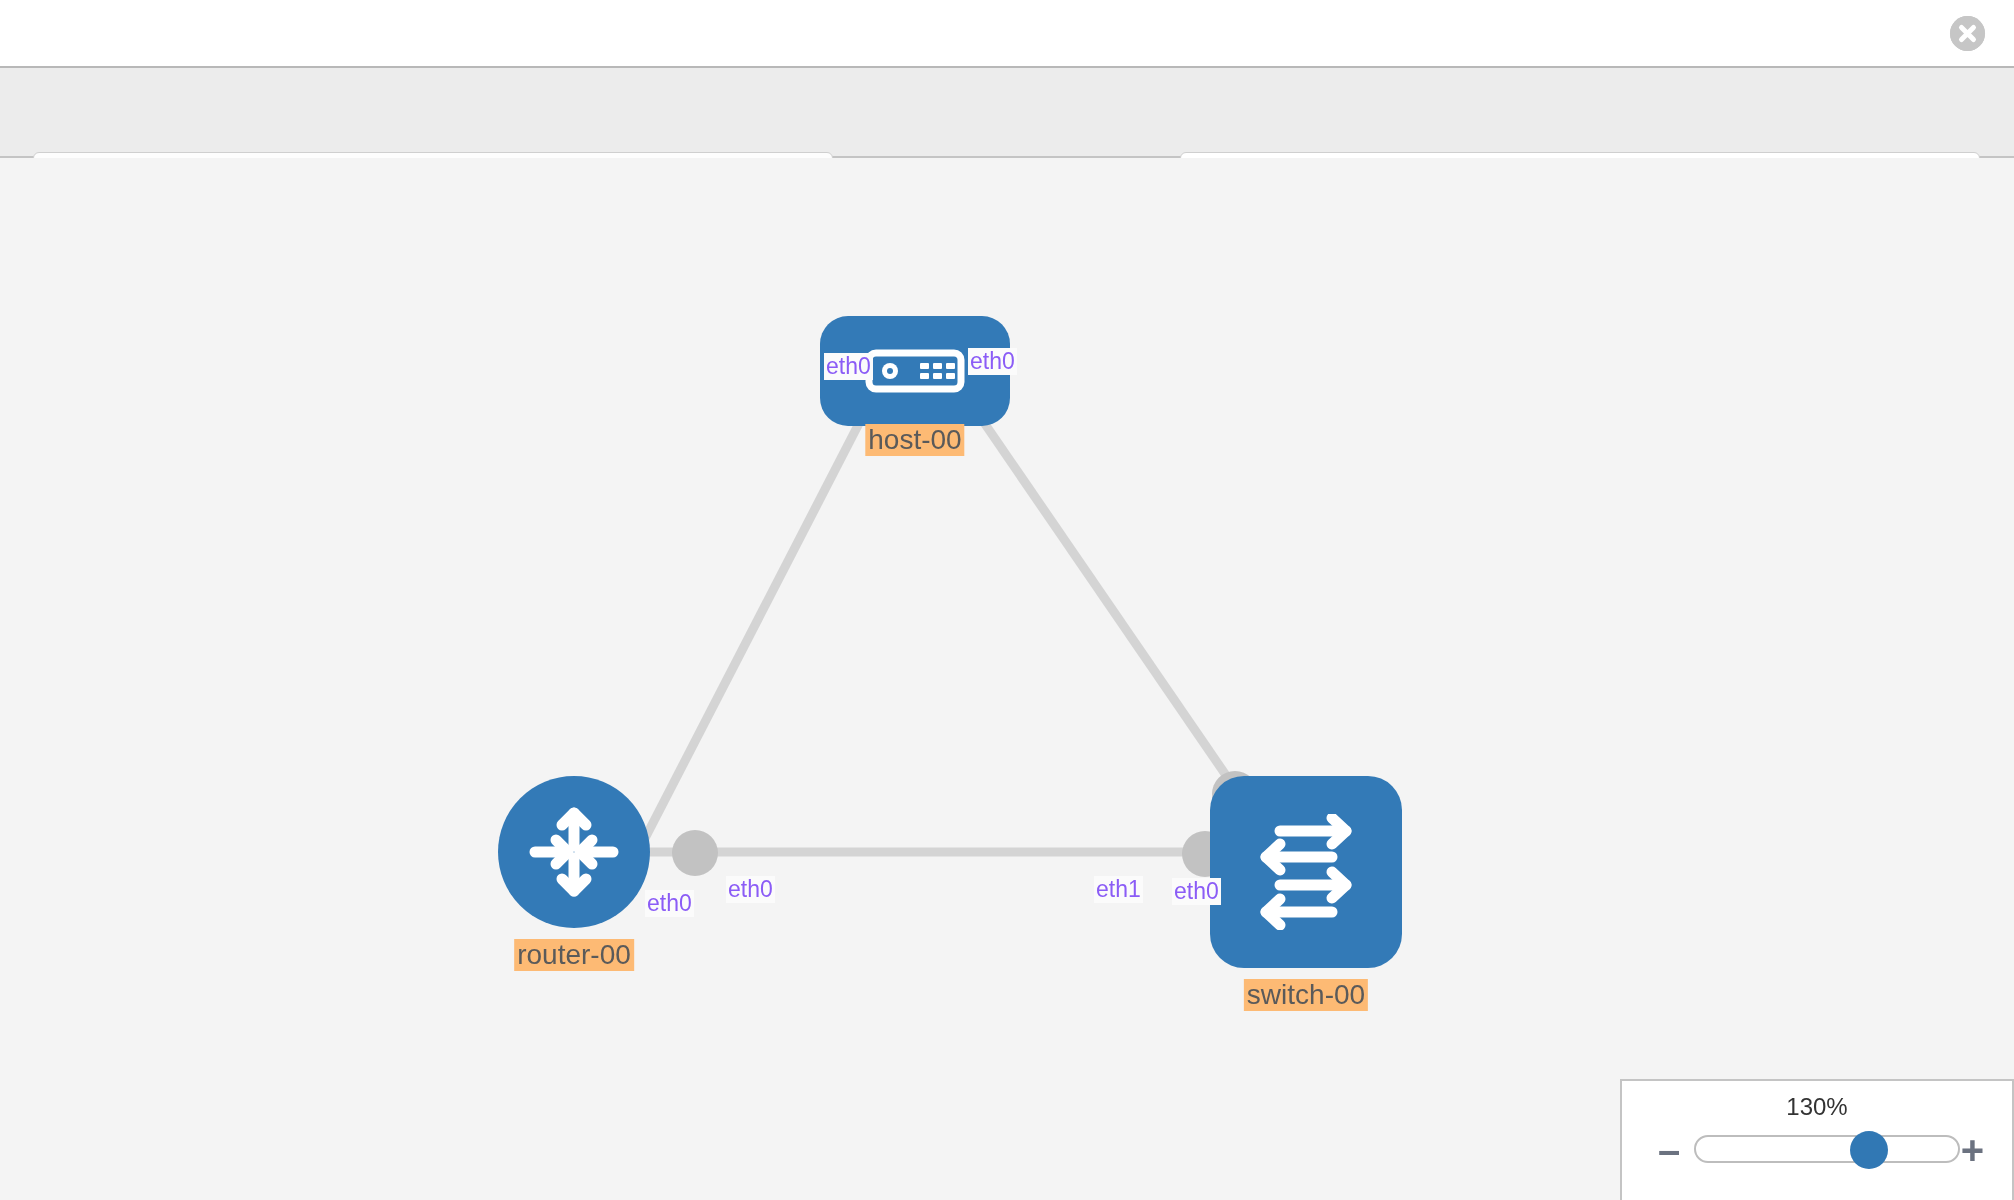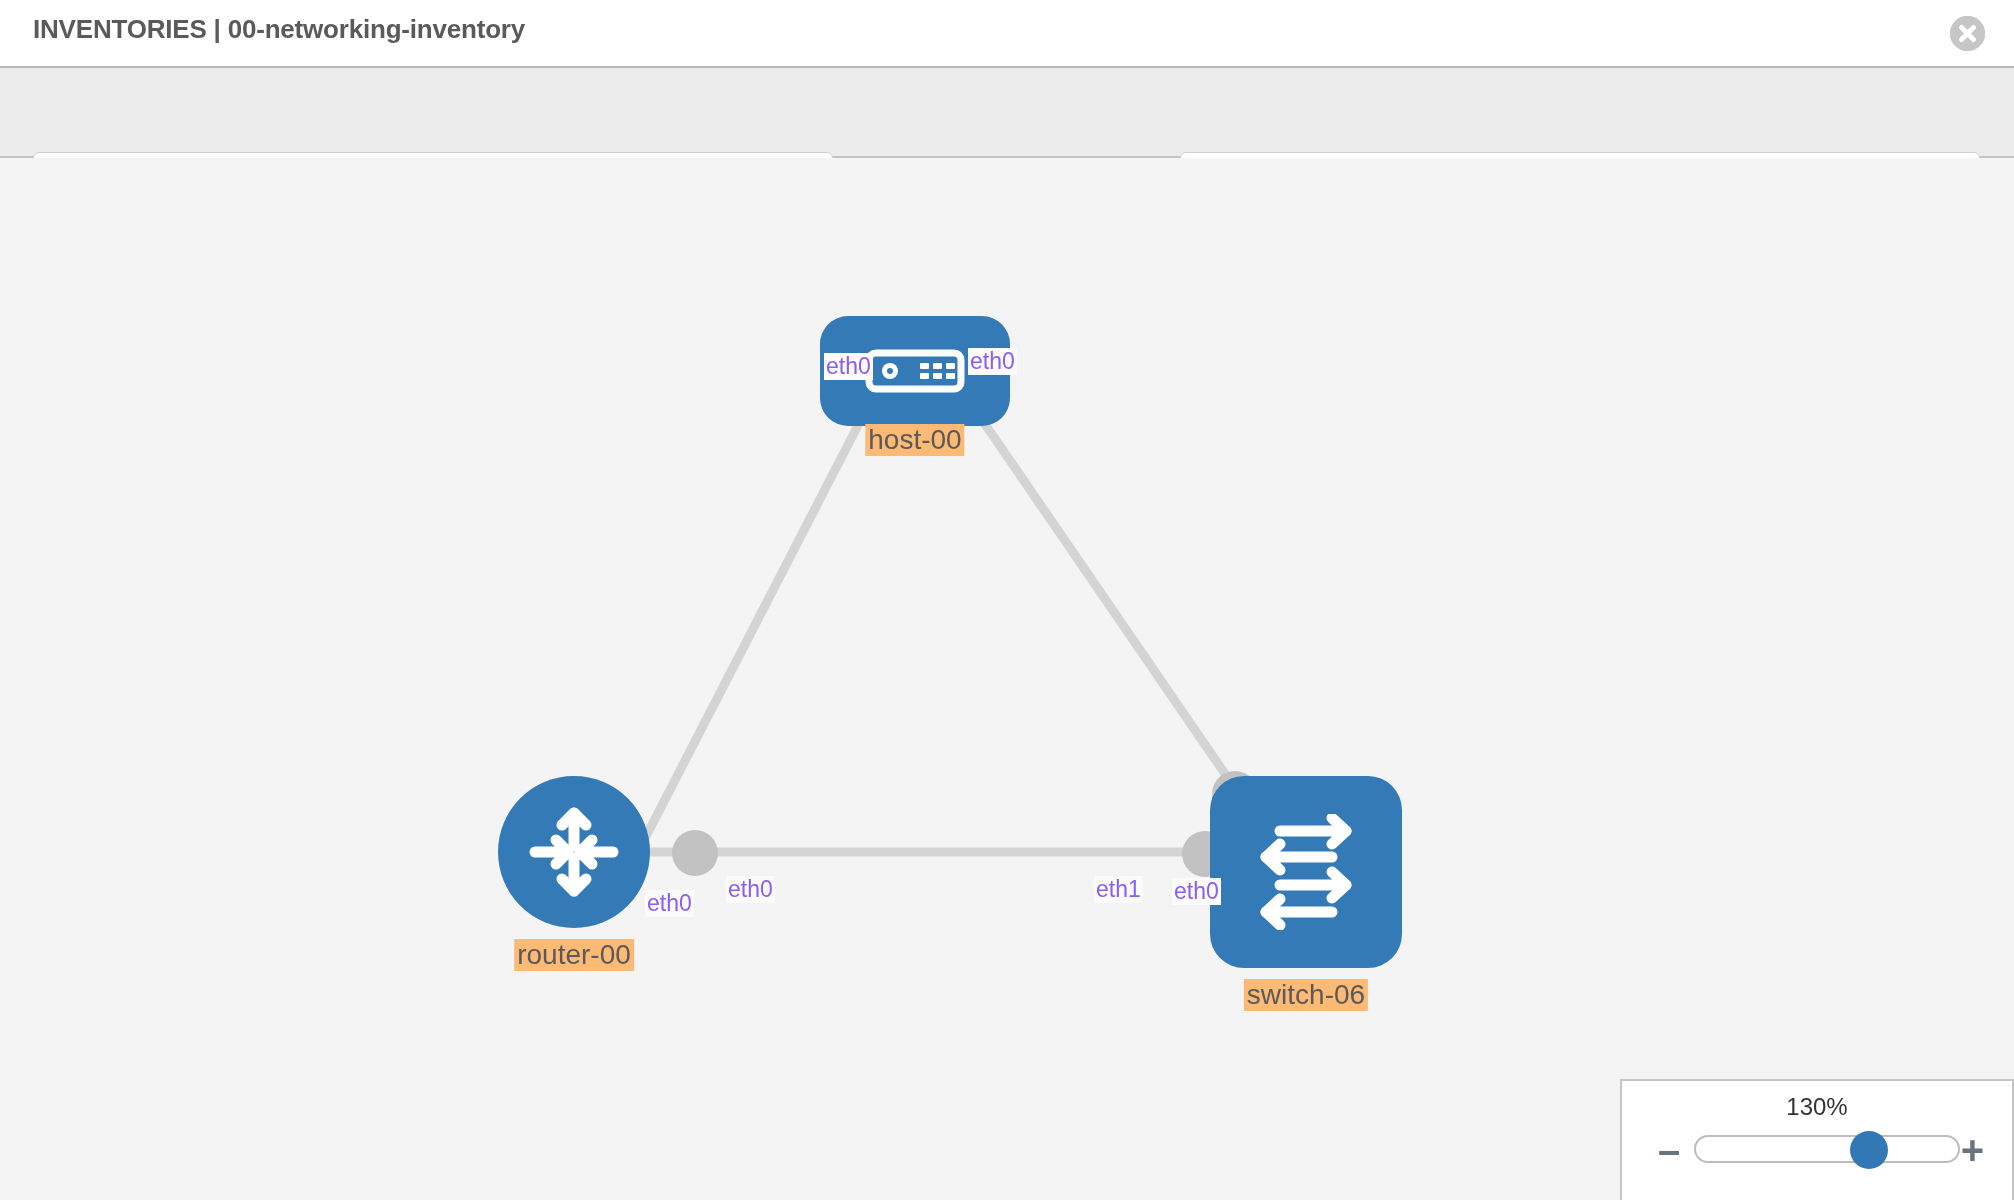--- a/index.html
+++ b/index.html
@@ -167,21 +167,20 @@
     background: #3178b4;
     cursor: grab;
   }
 </style>
 </head>
 <body>
 
 <div id="app">
 
   <div class="header">
-    <div class="page-title">INVENTORIES | 00-networking-inventory</div>
     <div class="close-btn">
       <svg width="35" height="35" viewBox="0 0 35 35">
         <circle cx="17.5" cy="17.5" r="17.5" fill="#c6c6c6"></circle>
         <path d="M11.5 11.5 L23.5 23.5 M23.5 11.5 L11.5 23.5" stroke="#ffffff" stroke-width="5" stroke-linecap="round"></path>
       </svg>
     </div>
   </div>
 
   <div class="toolbar">
 
@@ -288,21 +287,21 @@
             <polyline points="34,30 20,43 34,56"></polyline>
 
             <line x1="34" y1="71" x2="100" y2="71"></line>
             <polyline points="86,58 100,71 86,84"></polyline>
 
             <line x1="86" y1="98" x2="20" y2="98"></line>
             <polyline points="34,85 20,98 34,111"></polyline>
           </g>
         </svg>
       </div>
-      <div class="node-label">switch-06</div>
+      <div class="node-label">switch-00</div>
     </div>
 
     <div class="edge-label" style="left:824px; top:195px;">eth0</div>
     <div class="edge-label" style="left:968px; top:190px;">eth0</div>
     <div class="edge-label" style="left:645px; top:732px;">eth0</div>
     <div class="edge-label" style="left:1172px; top:720px;">eth0</div>
     <div class="edge-label" style="left:726px; top:718px;">eth0</div>
     <div class="edge-label" style="left:1102px; top:718px;">eth</div>
     <div class="edge-label" style="left:1094px; top:718px;">eth1</div>
   </div>

